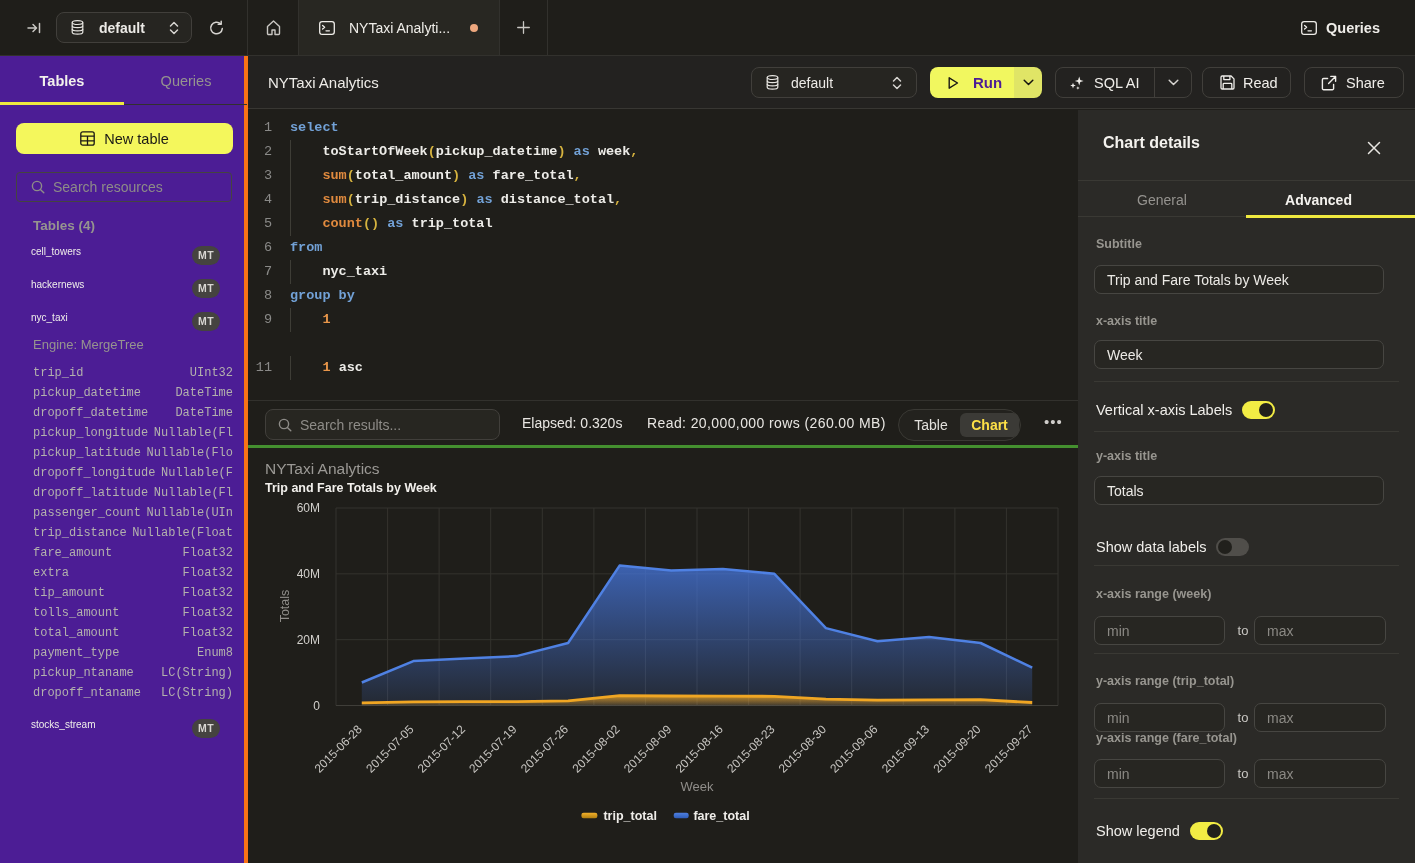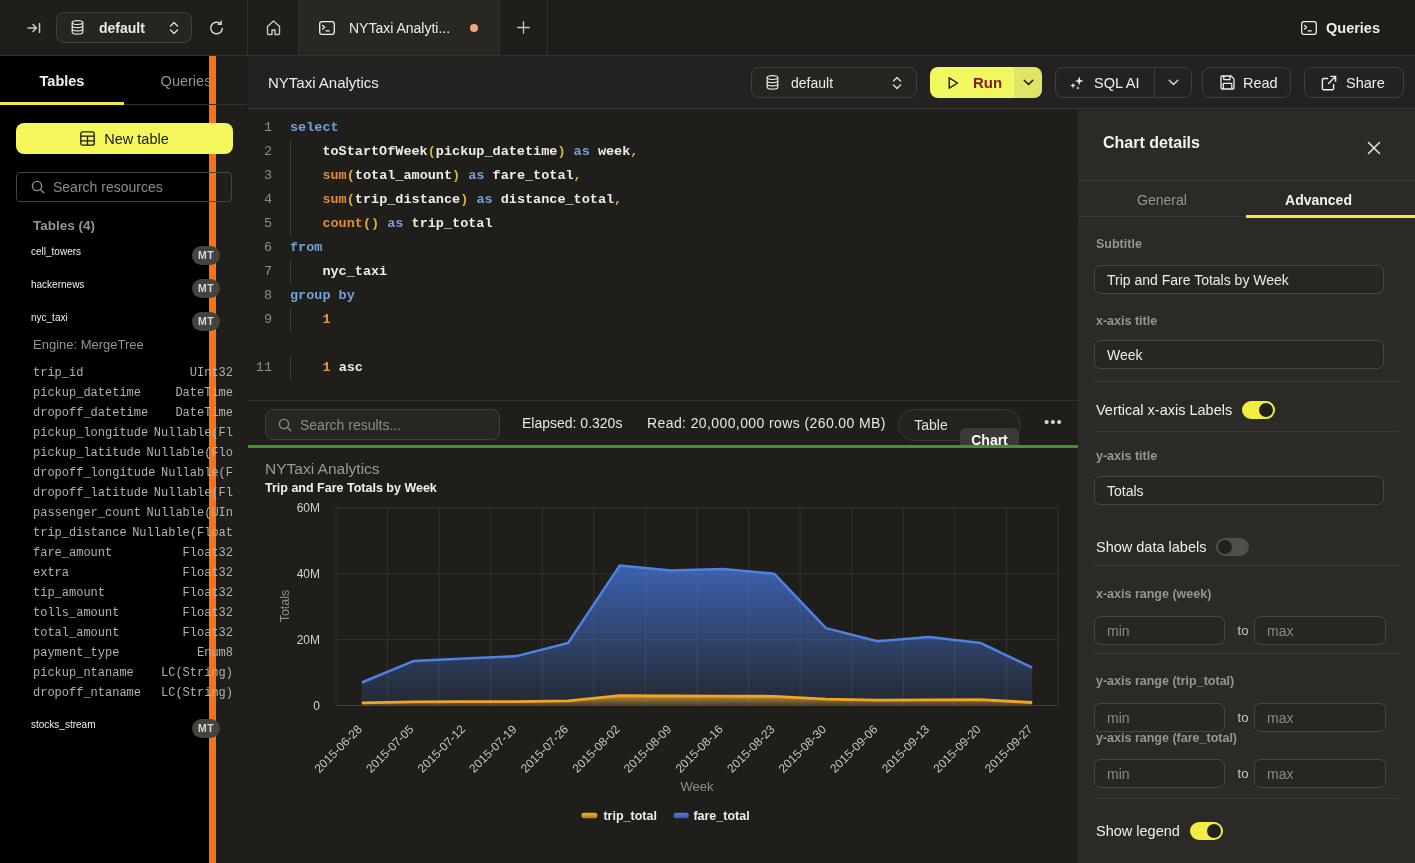--- a/index.html
+++ b/index.html
@@ -11,21 +11,21 @@
 #topbar{position:absolute;left:0;top:0;width:1415px;height:56px;background:#1F1E1A;border-bottom:1px solid #32312D}
 #tb-left{position:absolute;left:0;top:0;width:248px;height:55px;border-right:1px solid #32312D}
 .dd{position:absolute;height:31px;border:1px solid #413F3B;border-radius:8px;background:#262521;display:flex;align-items:center;color:#ECEAE6}
 #tb-dd{left:56px;top:12px;width:136px}
 .ddtxt{font-size:14px;font-weight:600;color:#ECEAE6}
 #hometab{position:absolute;left:248px;top:0;width:51px;height:55px;border-right:1px solid #32312D;display:flex;align-items:center;justify-content:center;color:#C9C7C3}
 #activetab{position:absolute;left:299px;top:0;width:201px;height:55px;background:#282722;border-right:1px solid #32312D;display:flex;align-items:center;color:#EFEDE9}
 #plustab{position:absolute;left:500px;top:0;width:48px;height:55px;border-right:1px solid #32312D;display:flex;align-items:center;justify-content:center;color:#C9C7C3}
 #queries-btn{position:absolute;left:1301px;top:0;height:55px;display:flex;align-items:center;color:#EFEDE9;font-size:14.5px;font-weight:600}
 
-#sidebar{position:absolute;left:0;top:56px;width:216px;height:807px;background:#000000;border-right:7px solid #f97316}
+#sidebar{position:absolute;left:0;top:56px;width:248px;height:807px;background:#4c1d95;border-right:4px solid #f97316}
 #sb-tabs{position:absolute;left:0;top:0;width:247px;height:49px;border-bottom:1px solid #32312D}
 #sb-tabs .t1{position:absolute;left:0;top:0;width:124px;height:49px;display:flex;align-items:center;justify-content:center;font-size:14.5px;font-weight:600;color:#F2F0EC}
 #sb-tabs .t2{position:absolute;left:124px;top:0;width:124px;height:49px;display:flex;align-items:center;justify-content:center;font-size:14.5px;color:#95938F}
 #sb-tabs .yline{position:absolute;left:0;top:46px;width:124px;height:3px;background:#EFE93F}
 #newtable{position:absolute;left:16px;top:67px;width:217px;height:31px;background:#F4F75C;border-radius:8px;display:flex;align-items:center;justify-content:center;color:#1A1915;font-size:14.5px;font-weight:500;gap:9px}
 #sb-search{position:absolute;left:16px;top:116px;width:216px;height:30px;border:1px solid #454440;border-radius:4px;display:flex;align-items:center;color:#8E8C88;font-size:14px}
 .sb-sec{position:absolute;left:33px;font-size:13.5px;font-weight:600;color:#96948F}
 .sb-tbl{position:absolute;left:31px;font-size:10px;font-weight:400;color:#F0EEEA}
 .mt{position:absolute;left:192px;width:28px;height:19px;background:#454340;border-radius:10px;color:#D8D6D2;font-size:10.5px;font-weight:700;display:flex;align-items:center;justify-content:center;letter-spacing:.3px}
 .sb-eng{position:absolute;left:33px;font-size:13px;color:#96948F}
@@ -181,21 +181,21 @@
   <span class="ddtxt" style="margin-left:12px;font-weight:500">default</span>
   <svg style="position:absolute;right:14px" width="10" height="14" viewBox="0 0 10 14" fill="none" stroke="#D6D4D0" stroke-width="1.5" stroke-linecap="round" stroke-linejoin="round">
         <path d="M1.5 5 5 1.5 8.5 5M1.5 9 5 12.5 8.5 9"></path>
       </svg>
  </div>
  <div class="abs" style="left:682px;top:11px;width:112px;height:31px;border-radius:8px;overflow:hidden;display:flex">
   <div style="width:84px;height:31px;background:#F1F75F;display:flex;align-items:center">
    <svg style="margin-left:16px" width="14" height="14" viewBox="0 0 14 14" fill="none" stroke="#1A1915" stroke-width="1.4" stroke-linejoin="round">
           <path d="M3.2 1.8 11.5 7 3.2 12.2z"></path>
         </svg>
-   <span style="margin-left:13px;font-size:15px;font-weight:600;color:#7f1d1d">Run</span>
+   <span style="margin-left:13px;font-size:15px;font-weight:600;color:#4c1d95">Run</span>
   </div>
   <div style="width:28px;height:31px;background:#E0E566;display:flex;align-items:center;justify-content:center">
    <svg width="11" height="7" viewBox="0 0 11 7" fill="none" stroke="#15140F" stroke-width="1.5" stroke-linecap="round" stroke-linejoin="round">
           <path d="M1.2 1.2 5.5 5.5 9.8 1.2"></path>
         </svg>
   </div>
  </div>
  <div class="btn" style="left:807px;width:137px">
   <svg style="margin-left:13px" width="16" height="16" viewBox="0 0 16 16" fill="#F0EEEA">
         <path d="M10.2 1.6 11.3 4.9 14.6 6 11.3 7.1 10.2 10.4 9.1 7.1 5.8 6 9.1 4.9z"></path>
@@ -247,21 +247,21 @@
   <svg style="margin-left:12px" width="14" height="14" viewBox="0 0 14 14" fill="none" stroke="#8E8C88" stroke-width="1.4" stroke-linecap="round">
         <circle cx="6" cy="6" r="4.6"></circle>
         <path d="M9.4 9.4 12.8 12.8"></path>
       </svg>
   <span style="margin-left:8px">Search results...</span>
  </div>
  <div class="abs" style="left:274px;top:14px;font-size:14px;font-weight:500">Elapsed: 0.320s</div>
  <div class="abs" style="left:399px;top:14px;font-size:14px;font-weight:500;letter-spacing:0.4px">Read: 20,000,000 rows (260.00 MB)</div>
  <div class="abs" style="left:650px;top:8px;width:123px;height:32px;background:#23221E;border:1px solid #3A3934;border-radius:16px">
   <div style="position:absolute;left:3px;top:3px;width:58px;height:24px;display:flex;align-items:center;justify-content:center;font-size:14px;color:#E2E0DC">Table</div>
-  <div style="position:absolute;left:61px;top:18px;width:59px;height:24px;background:#3B3A36;border-radius:6px;display:flex;align-items:center;justify-content:center;font-size:14px;font-weight:600;color:#ffffff">Chart</div>
+  <div style="position:absolute;left:61px;top:3px;width:59px;height:24px;background:#3B3A36;border-radius:6px;display:flex;align-items:center;justify-content:center;font-size:14px;font-weight:600;color:#fde047">Chart</div>
  </div>
  <div class="abs" style="left:796px;top:12px;color:#D0CECB;font-size:15px;letter-spacing:1px">•••</div>
 </div>
 <div id="greenline"></div>
 
 <div id="chartarea">
     <svg id="chartsvg" class="abs" style="left:0;top:-1px" width="830" height="416" viewBox="0 0 830 416">
 <defs>
 <linearGradient id="gblue" x1="0" y1="61.0" x2="0" y2="258.5" gradientUnits="userSpaceOnUse">
 <stop offset="0" stop-color="#4678E2" stop-opacity="1"></stop>

